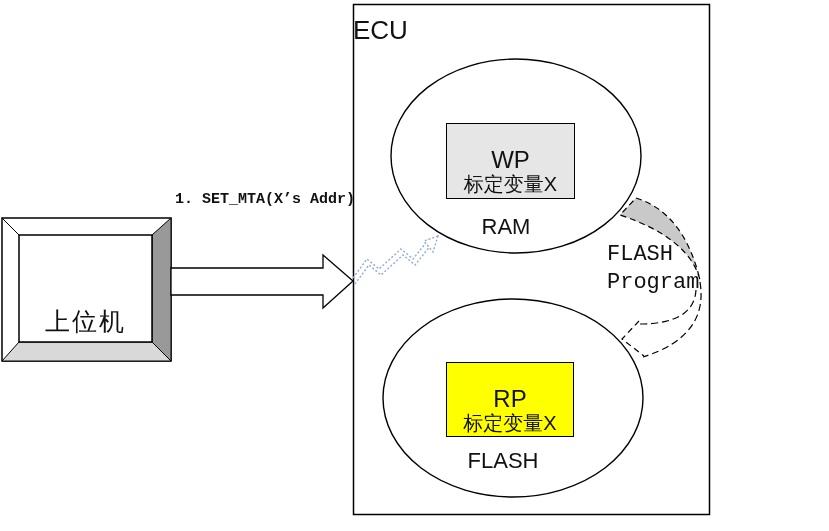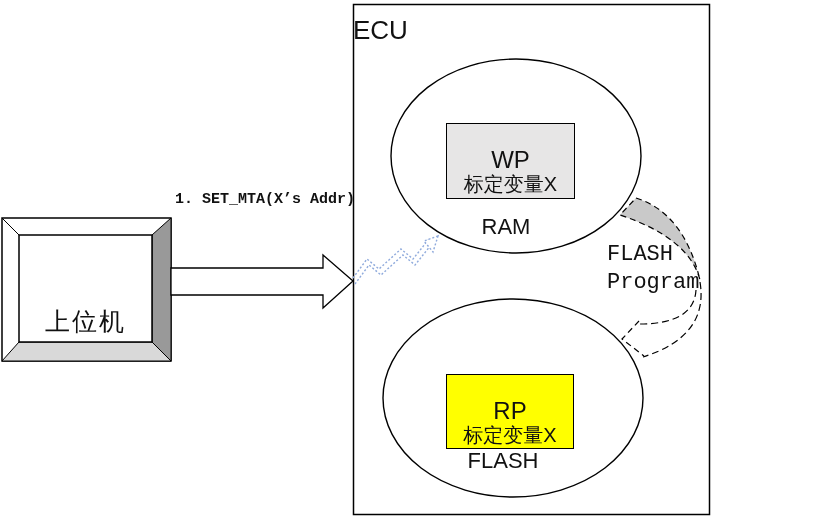--- a/index.html
+++ b/index.html
@@ -32,21 +32,21 @@
   .ecu-title {
     left: 353px; top: 15px; width: 310px;
     text-align: left; font-size: 26px;
   }
 
   .mem-box {
     position: absolute; text-align: center;
     border: 1px solid #000000; box-sizing: border-box;
   }
   .wp-box { left: 446px; top: 123px; width: 129px; height: 76px; background: #e7e6e6; }
-  .rp-box { left: 446px; top: 362px; width: 128px; height: 75px; background: #ffff00; margin-top: 12px; }
+  .rp-box { left: 446px; top: 362px; width: 128px; height: 75px; background: #ffff00; }
   .mem-box .box-title { margin-top: 22px; font-size: 24px; line-height: 28px; }
   .mem-box .box-sub   { font-size: 20px; line-height: 20px; font-family: "Liberation Sans", "DejaVu Sans", sans-serif; }
 
   .ram-label   { left: 456px; top: 214px; width: 100px; text-align: center; font-size: 22px; }
   .flash-label { left: 453px; top: 448px; width: 100px; text-align: center; font-size: 22px; }
 
   .flash-program {
     left: 607px; top: 241px;
     font-family: "Liberation Mono", monospace;
     font-size: 22px; line-height: 28px;

